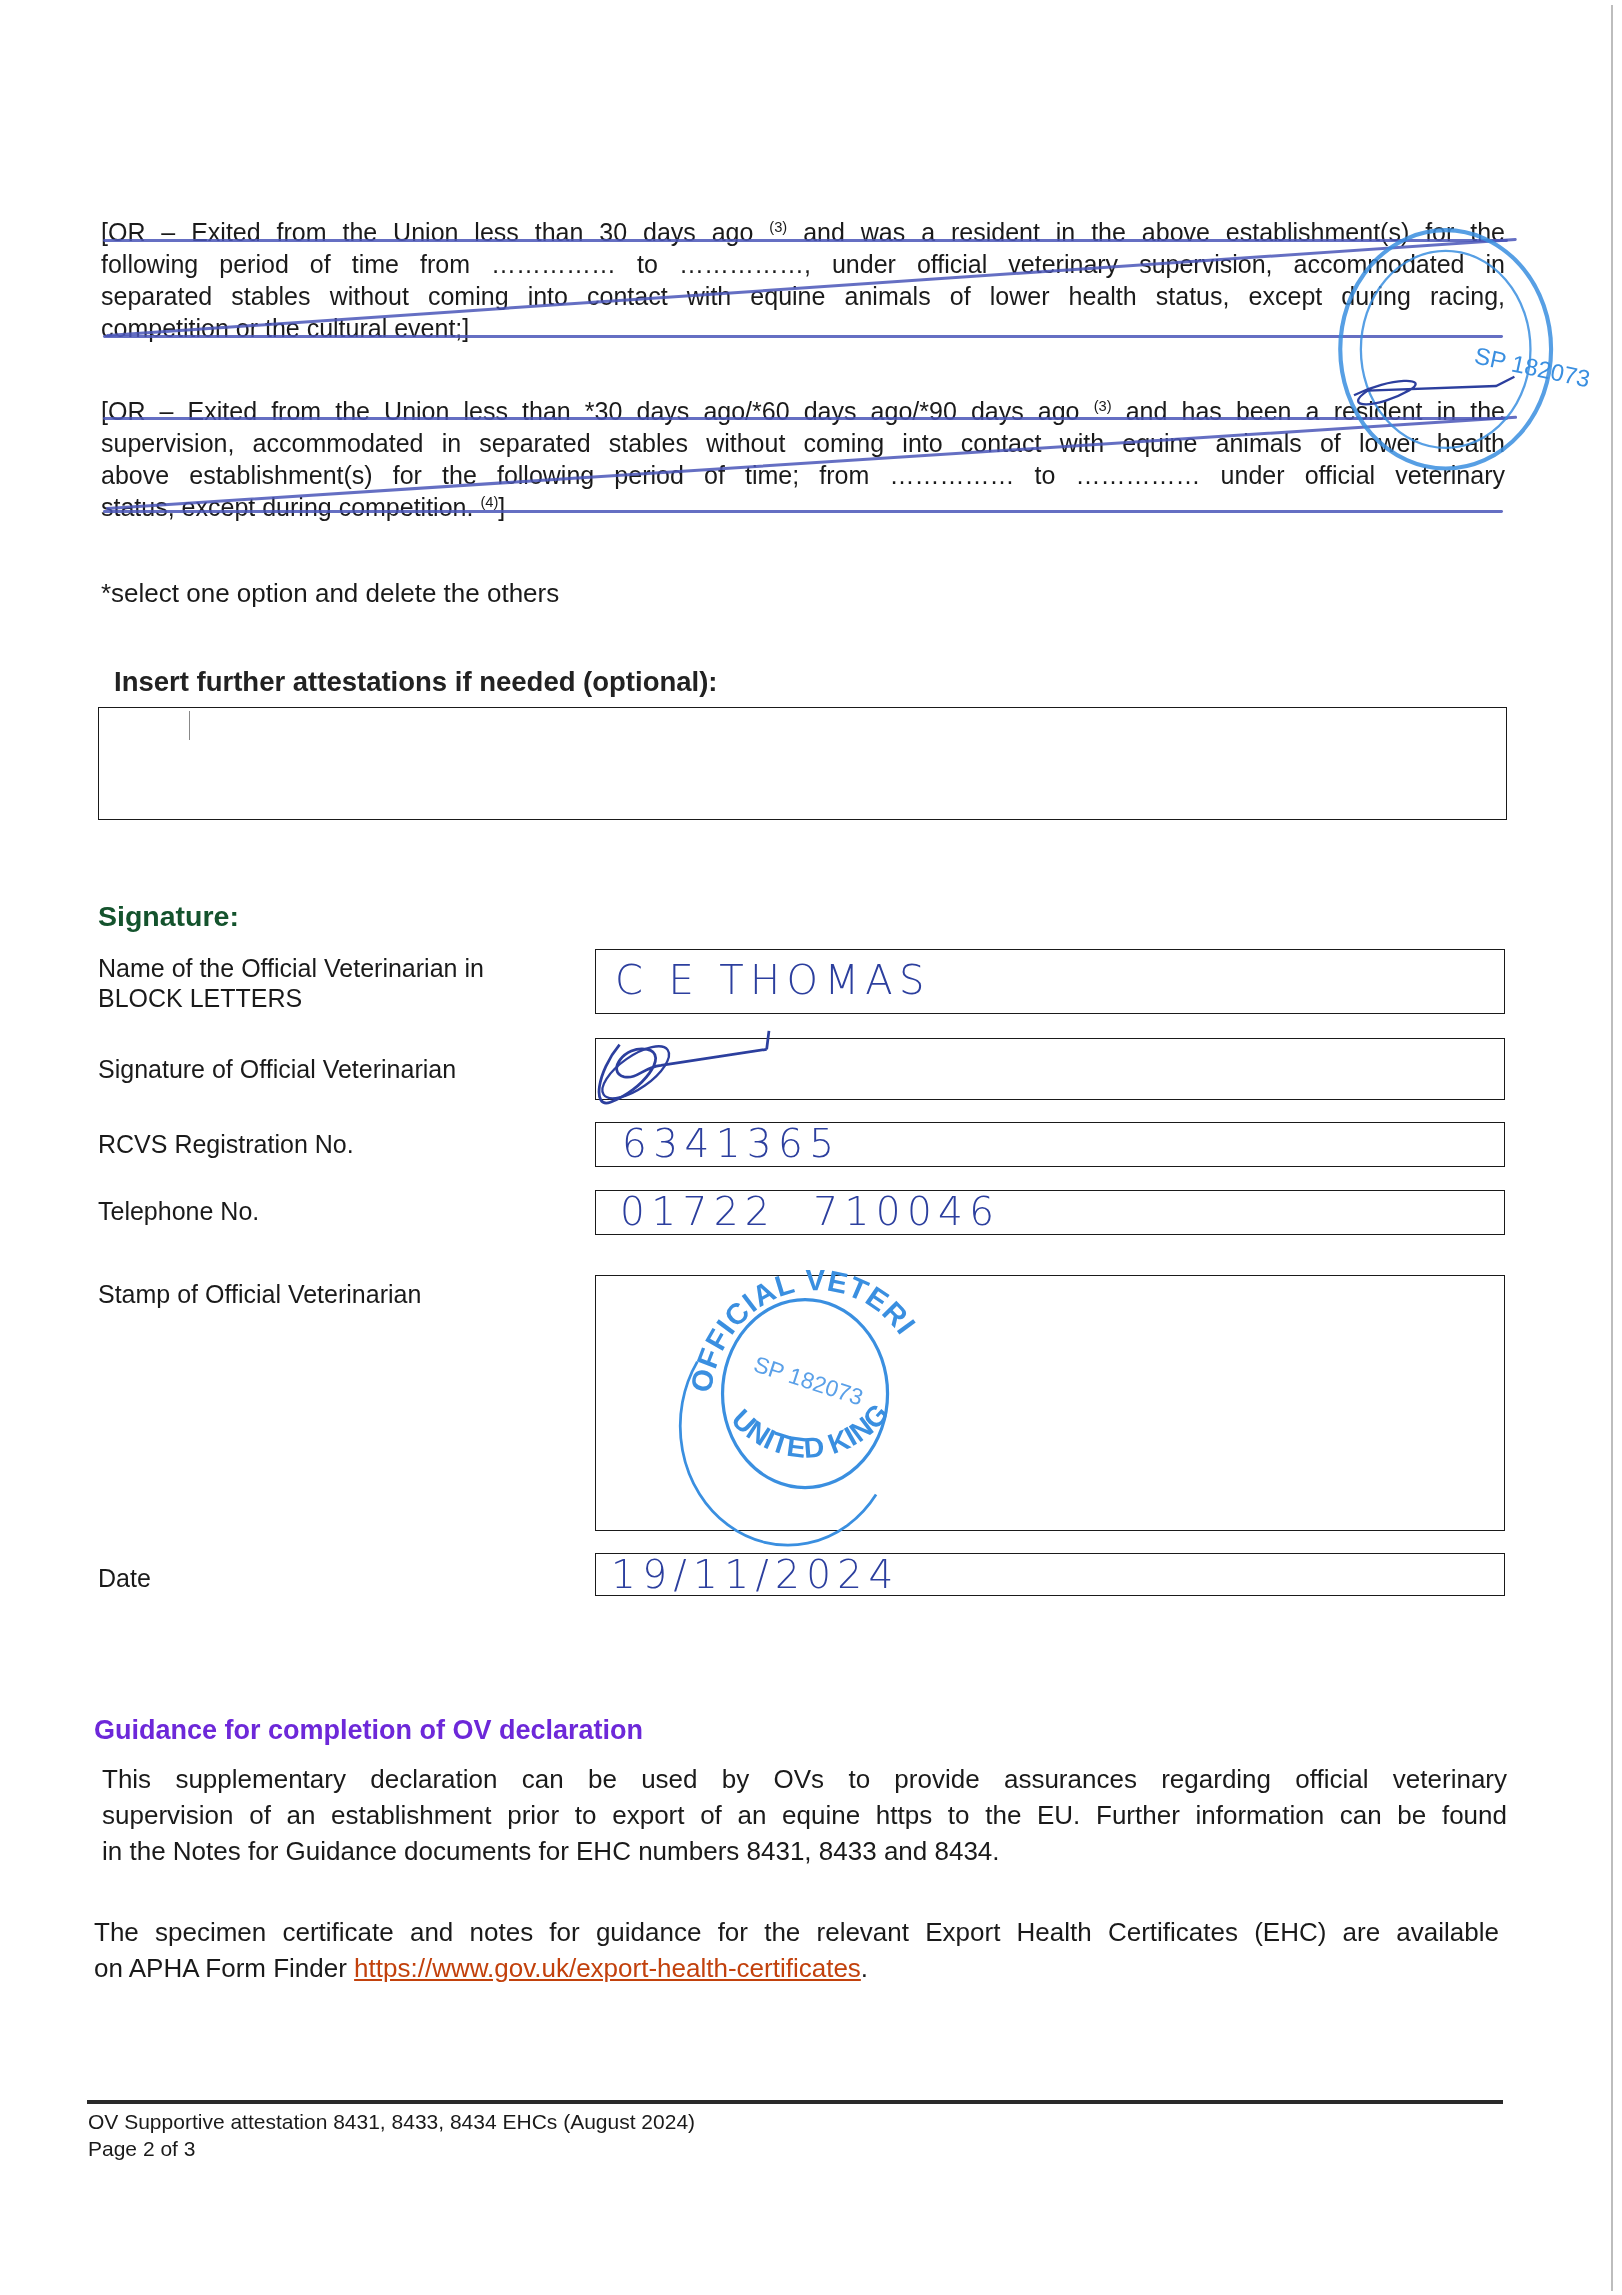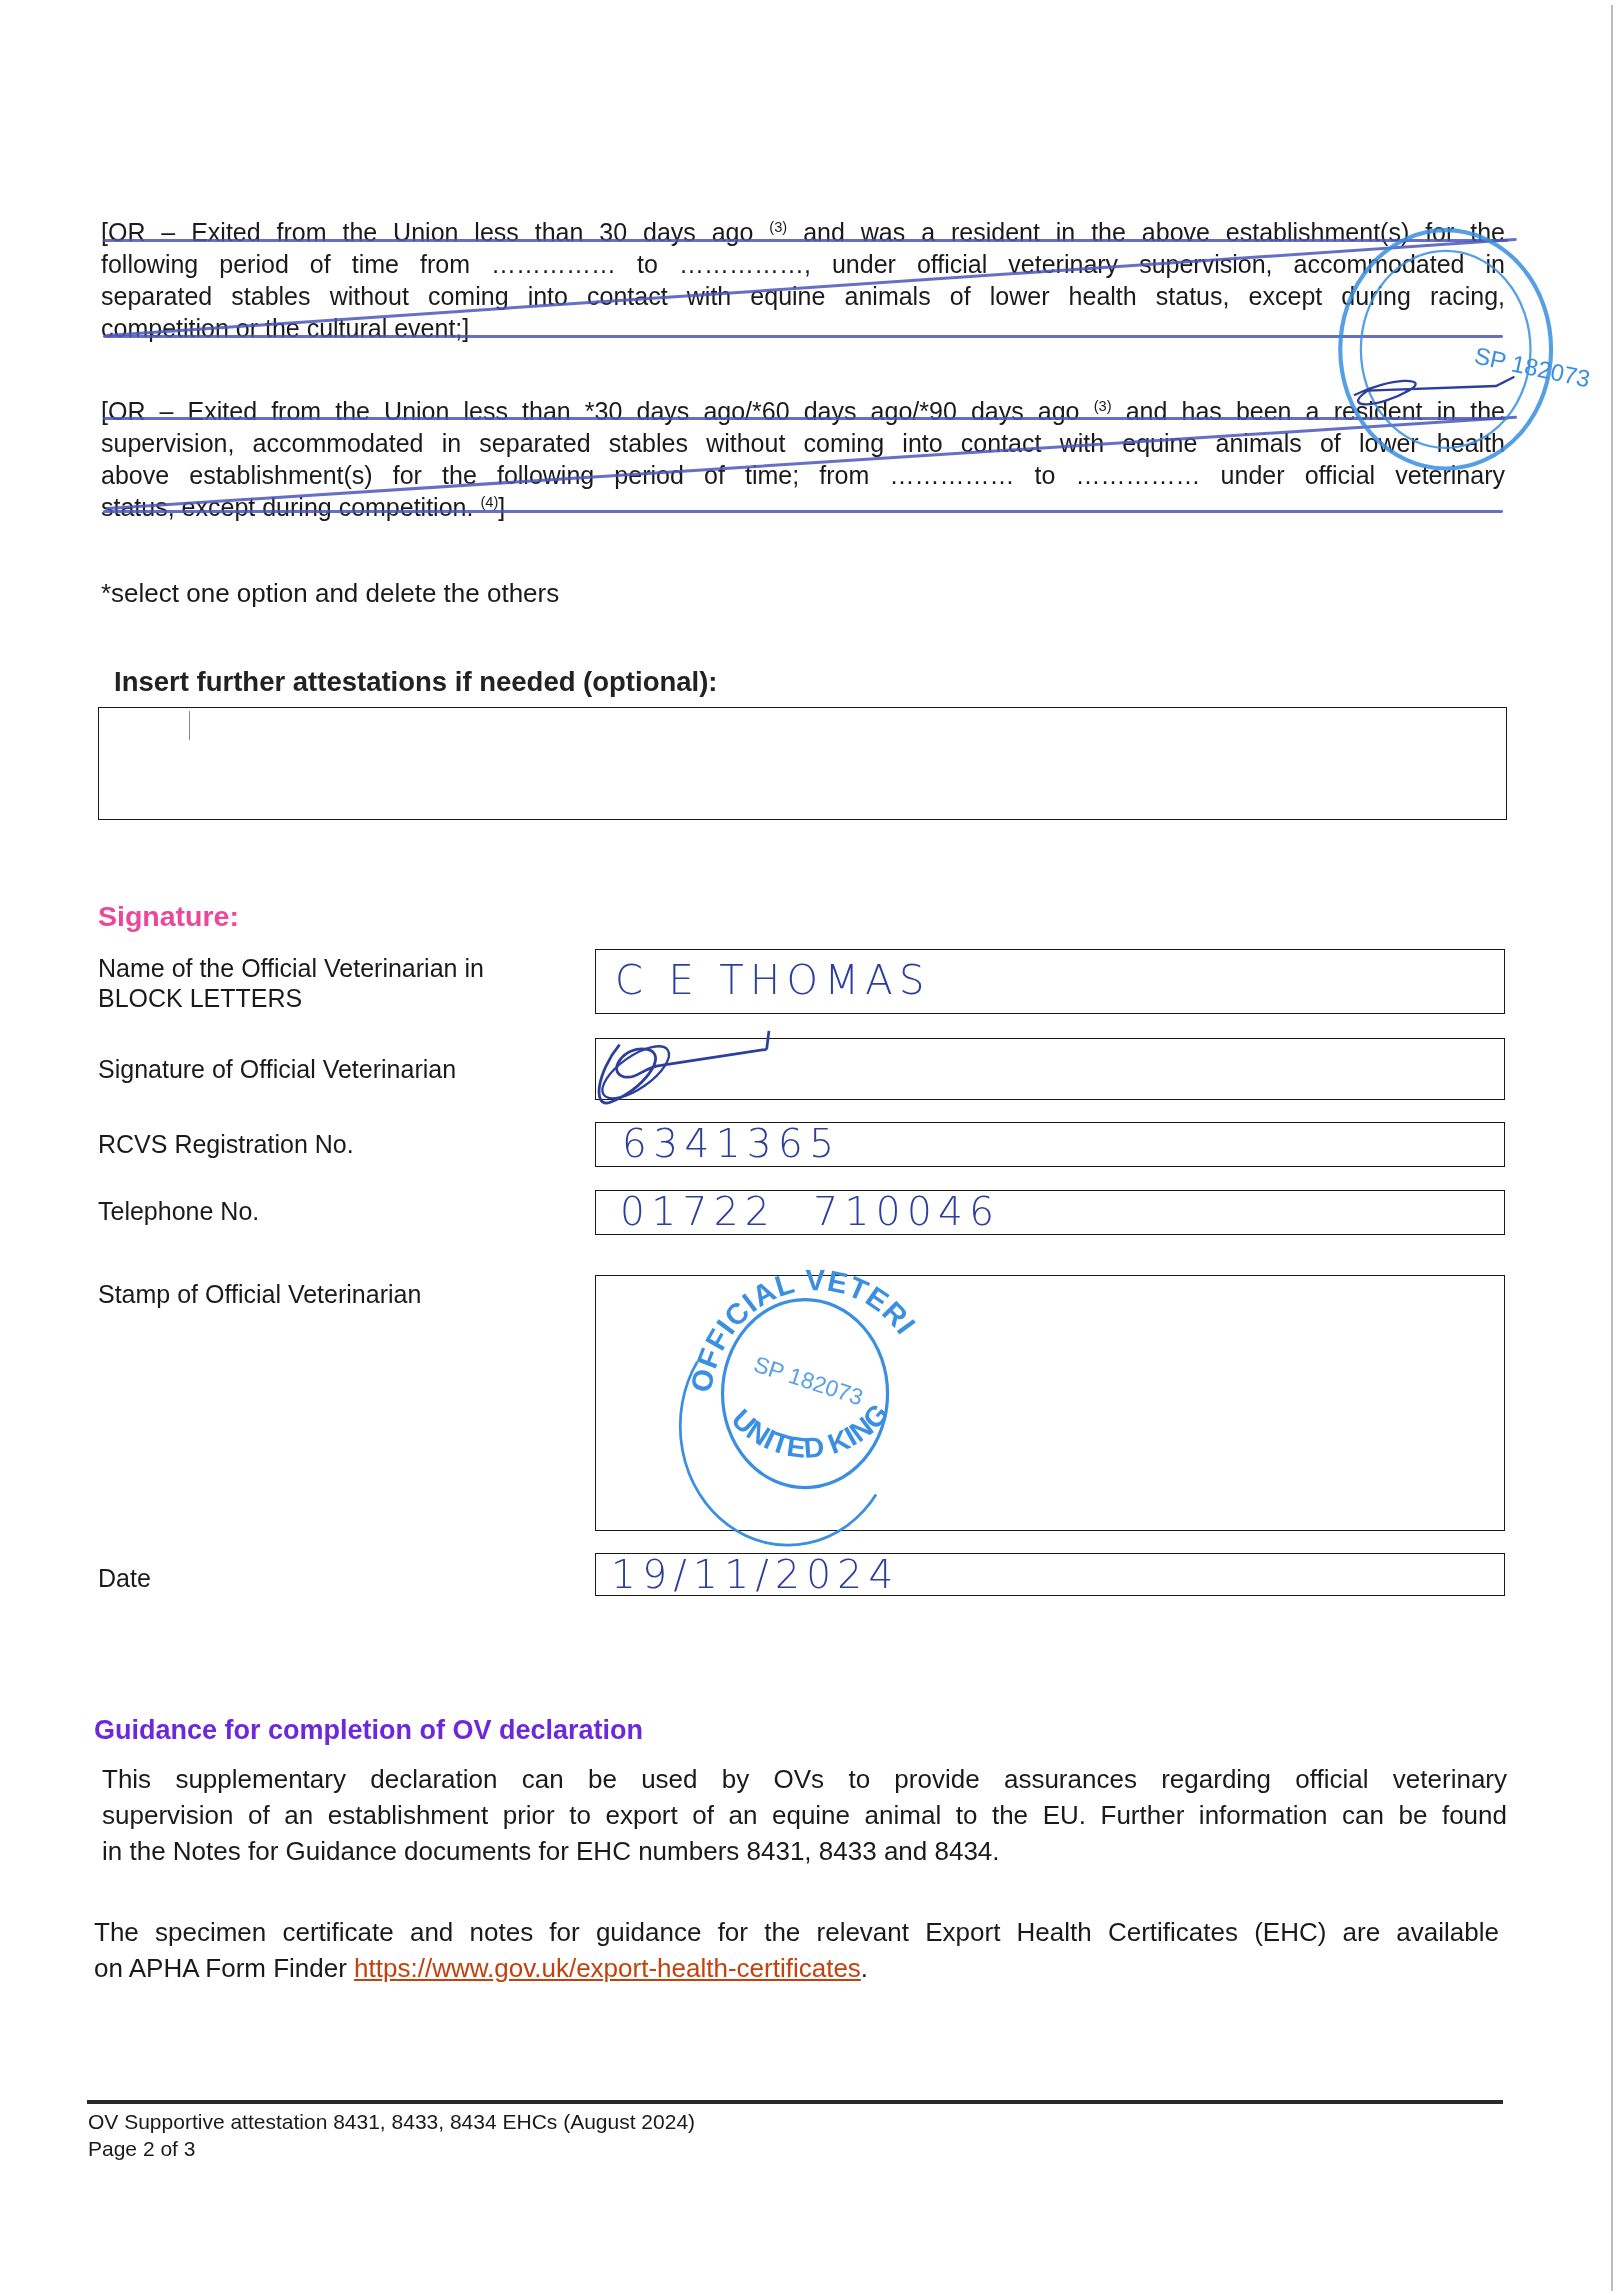--- a/index.html
+++ b/index.html
@@ -55,21 +55,21 @@
     <text x="380" y="290" fill="#3a8fe0" font-family="Liberation Sans, sans-serif" font-size="52" transform="rotate(12 380 290)">SP 182073</text>
     <path d="M120 360 C200 320 290 320 240 350 C170 390 90 390 150 350 L430 340 L470 320" fill="none" stroke="#2c3f9e" stroke-width="5"></path>
   </svg>
 
   <div class="abs" style="left:101px;top:578px;font-size:26px;">*select one option and delete the others</div>
 
   <div class="abs" style="left:114px;top:666px;font-size:27.5px;font-weight:bold;color:#222;">Insert further attestations if needed (optional):</div>
   <div class="abs" style="left:98px;top:707px;width:1409px;height:113px;border:1.8px solid #1a1a1a;box-sizing:border-box;"></div>
   <div class="abs" style="left:189px;top:711px;width:0.9px;height:28.5px;background:#888;"></div>
 
-  <div class="abs" style="left:98px;top:900px;font-size:28.5px;font-weight:bold;color:#ec4899;">Signature:</div>
+  <div class="abs" style="left:98px;top:900px;font-size:28.5px;font-weight:bold;color:#14532d;">Signature:</div>
 
   <div class="label" style="top:953px;">
     <div>Name of the Official Veterinarian in</div>
     <div>BLOCK LETTERS</div>
   </div>
   <div class="box" style="top:949px;height:65px;"></div>
   <div class="hand" style="left:615px;top:957px;">C E THOMAS</div>
 
   <div class="label" style="top:1054px;">Signature of Official Veterinarian</div>
   <div class="box" style="top:1038px;height:62px;"></div>
@@ -105,21 +105,21 @@
     <text x="160" y="250" font-family="Liberation Sans, sans-serif" font-size="50" fill="#5aa0e8" transform="rotate(18 160 250)">SP 182073</text>
   </svg>
 
   <div class="label" style="top:1563px;">Date</div>
   <div class="box" style="top:1553px;height:43px;"></div>
   <div class="hand" style="left:611px;top:1552px;font-size:39px;">19/11/2024</div>
 
   <div class="abs" style="left:94px;top:1715px;font-size:27px;font-weight:bold;color:#6d28d9;">Guidance for completion of OV declaration</div>
   <div class="guide" style="top:1761px;margin-left:8px;">
     <span class="guide-line">This supplementary declaration can be used by OVs to provide assurances regarding official veterinary</span>
-    <span class="guide-line">supervision of an establishment prior to export of an equine animal to the EU. Further information can be found</span>
+    <span class="guide-line">supervision of an establishment prior to export of an equine https to the EU. Further information can be found</span>
     <span class="guide-line last">in the Notes for Guidance documents for EHC numbers 8431, 8433 and 8434.</span>
   </div>
   <div class="guide" style="top:1914px;">
     <span class="guide-line">The specimen certificate and notes for guidance for the relevant Export Health Certificates (EHC) are available</span>
     <span class="guide-line last"><span>on APHA Form Finder </span><a class="link">https://www.gov.uk/export-health-certificates</a><span>.</span></span>
   </div>
 
   <div class="abs" style="left:87px;top:2100px;width:1416px;height:4.1px;background:#2a2a2a;"></div>
   <div class="abs" style="left:88px;top:2110px;font-size:21px;text-align:center;">OV Supportive attestation 8431, 8433, 8434 EHCs (August 2024)</div>
   <div class="abs" style="left:88px;top:2137px;font-size:21px;">Page 2 of 3</div>

